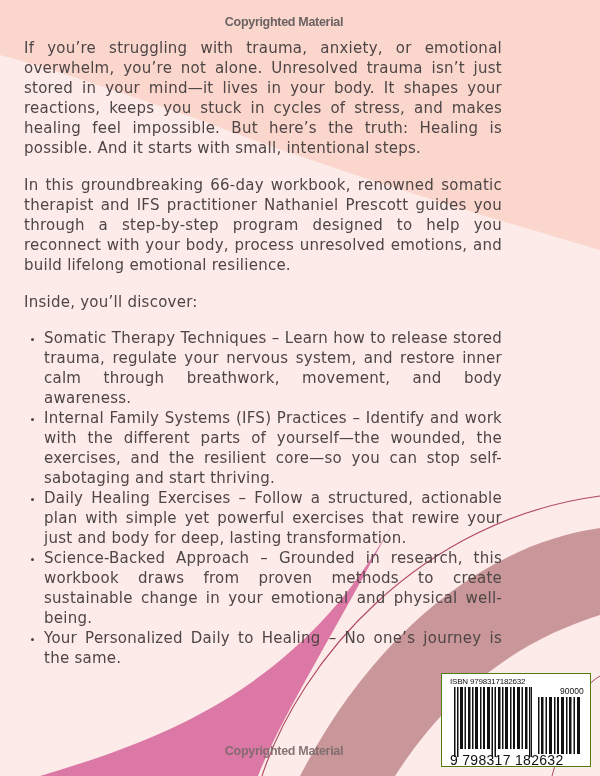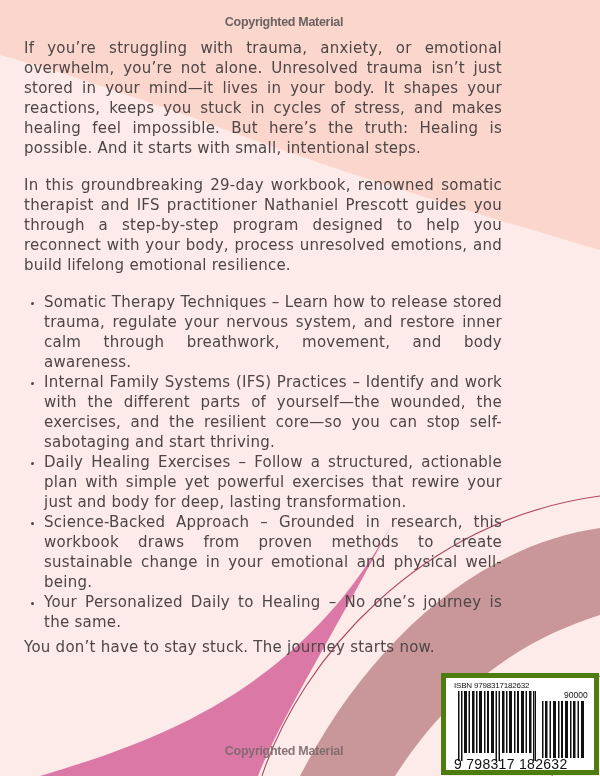--- a/index.html
+++ b/index.html
@@ -3,24 +3,24 @@
 <meta charset="utf-8">
 <style>
   html, body { margin:0; padding:0; }
   body { width:600px; height:776px; overflow:hidden; background:#fcebe8; position:relative; font-family:"DejaVu Sans", sans-serif; }
   .bg-svg { position:absolute; left:0; top:0; width:600px; height:776px; z-index:0; }
   .copyright { position:absolute; left:0; width:568px; text-align:center; font-family:"Liberation Sans", sans-serif; font-weight:bold; font-size:12.5px; color:#6b6262; letter-spacing:-0.3px; z-index:3; }
   .copyright.top { top:15px; }
   .copyright.bottom { top:744px; color:#7a6a6a; opacity:0.9; }
   .content { position:absolute; left:24px; top:38px; width:478px; z-index:2; color:#4e4646; font-size:15px; line-height:20px; letter-spacing:0.25px; }
   .content p { margin:0 0 16.8px 0; text-align:justify; }
-  .content ul { margin:0 0 5px 0; padding:0 0 0 20px; }
+  .content ul { margin:0 0 32px 0; padding:0 0 0 20px; }
   .content li { text-align:justify; margin:0; }
   .content li::marker { font-size:10px; }
-  .barcode { position:absolute; left:441px; top:673px; width:148px; height:92px; background:#fff; border:5px solid #4d7c0f; z-index:3; font-family:"Liberation Sans", sans-serif; color:#111; }
+  .barcode { position:absolute; left:441px; top:673px; width:148px; height:92px; background:#fff; border:1px solid #4d7c0f; z-index:3; font-family:"Liberation Sans", sans-serif; color:#111; }
   .isbn-label { position:absolute; left:8px; top:3px; font-size:8px; letter-spacing:-0.2px; }
   .addon-label { position:absolute; left:100px; top:12px; font-size:8.5px;padding-left:18px; }
   .digits { position:absolute; left:8px; top:78px; font-size:14px; letter-spacing:0.3px; }
   .bars-main { position:absolute; left:12px; top:13px; width:78px; height:70px; }
   .bars-addon { position:absolute; left:96px; top:23px; width:44px; height:57px; }
 </style>
 </head>
 <body>
 
 <svg class="bg-svg" viewBox="0 0 600 776" xmlns="http://www.w3.org/2000/svg">
@@ -29,29 +29,29 @@
   <path d="M600,528 C480,545 370,640 300,776 L395,776 C450,690 520,640 600,615 Z" fill="#c9979a"></path>
   <path d="M40,776 C160,740 300,690 392,524 C330,640 280,720 258,776 Z" fill="#dc78a6"></path>
   <path d="M262,776 C300,660 420,520 600,496" fill="none" stroke="#b0455e" stroke-width="1.1"></path>
   <path d="M600,676 C575,690 565,730 552,776" fill="none" stroke="#b0455e" stroke-width="1"></path>
 </svg>
 
 <div class="copyright top">Copyrighted Material</div>
 
 <div class="content">
   <p>If you’re struggling with trauma, anxiety, or emotional overwhelm, you’re not alone. Unresolved trauma isn’t just stored in your mind—it lives in your body. It shapes your reactions, keeps you stuck in cycles of stress, and makes healing feel impossible. But here’s the truth: Healing is possible. And it starts with small, intentional steps.</p>
-  <p>In this groundbreaking 29-day workbook, renowned somatic therapist and IFS practitioner Nathaniel Prescott guides you through a step-by-step program designed to help you reconnect with your body, process unresolved emotions, and build lifelong emotional resilience.</p>
+  <p>In this groundbreaking 66-day workbook, renowned somatic therapist and IFS practitioner Nathaniel Prescott guides you through a step-by-step program designed to help you reconnect with your body, process unresolved emotions, and build lifelong emotional resilience.</p>
+  <p>Inside, you’ll discover:</p>
   <ul>
     <li>Somatic Therapy Techniques – Learn how to release stored trauma, regulate your nervous system, and restore inner calm through breathwork, movement, and body awareness.</li>
     <li>Internal Family Systems (IFS) Practices – Identify and work with the different parts of yourself—the wounded, the exercises, and the resilient core—so you can stop self-sabotaging and start thriving.</li>
     <li>Daily Healing Exercises – Follow a structured, actionable plan with simple yet powerful exercises that rewire your just and body for deep, lasting transformation.</li>
     <li>Science-Backed Approach – Grounded in research, this workbook draws from proven methods to create sustainable change in your emotional and physical well-being.</li>
     <li>Your Personalized Daily to Healing – No one’s journey is the same.</li>
   </ul>
-  <p>You don’t have to stay stuck. The journey starts now.</p>
 </div>
 
 <div class="barcode">
   <div class="isbn-label">ISBN 9798317182632</div>
   <svg class="bars-main" viewBox="0 0 78 70" preserveAspectRatio="none">
     <g fill="#111">
       <rect x="0" y="0" width="1.5" height="70"></rect>
         <rect x="3" y="0" width="1.5" height="70"></rect>
       <rect x="6" y="0" width="3" height="62"></rect>
         <rect x="10.5" y="0" width="1.5" height="62"></rect>

